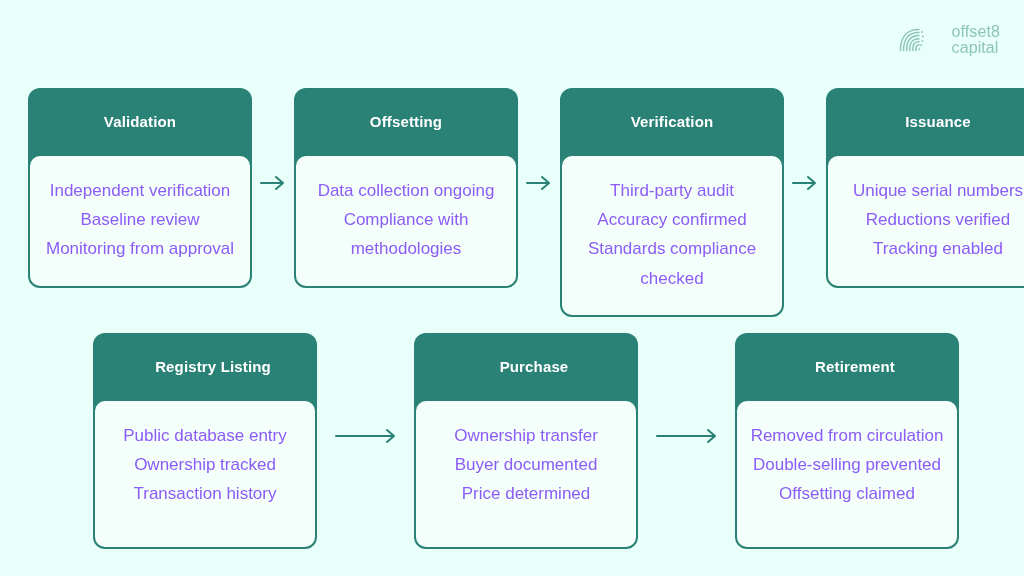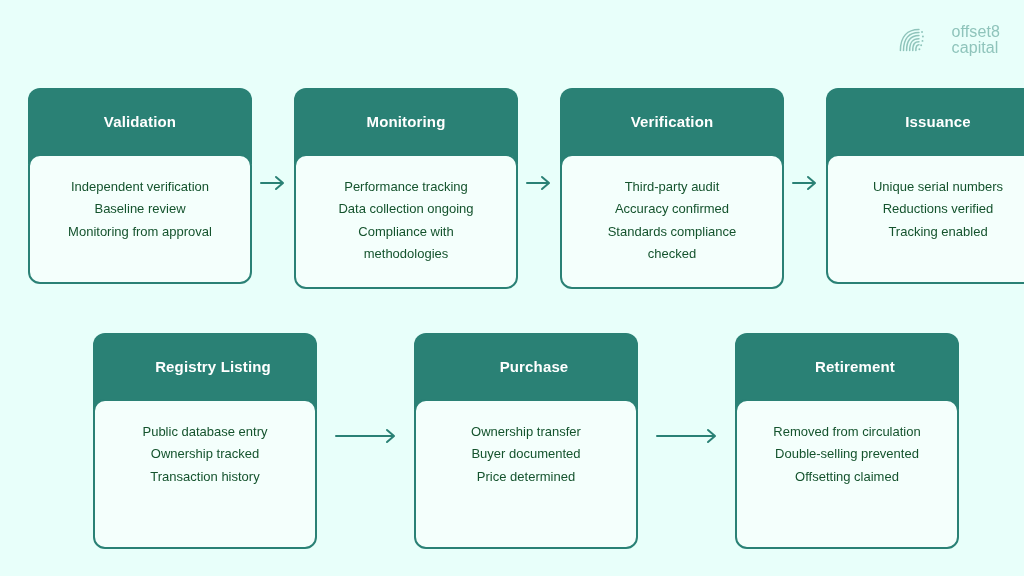--- a/index.html
+++ b/index.html
@@ -67,22 +67,22 @@
   }
   .row-1 .card-header { min-height: 76px; }
   .row-2 .card-header { min-height: 76px; padding-left: 30px; }
 
   .card-body {
     background: #f4fffc;
     border: 2px solid #2a8175;
     border-radius: 12px;
     margin-top: -10px;
     padding: 20px 12px 22px;
-    color: #14532d;
-    font-size: 13px;
+    color: #8b5cf6;
+    font-size: 17px;
     line-height: 1.72;
     text-align: center;
     position: relative;
     z-index: 2;
   }
   .row-1 .card-body { min-height: 130px; }
   .row-2 .card-body { min-height: 150px; }
 
   .card-body .line { display: block; }
 
@@ -137,23 +137,22 @@
   </div>
 
   <div class="arrow">
     <svg viewBox="0 0 26 18" aria-hidden="true">
       <path d="M1 9 H 22" stroke="#2a8175" stroke-width="2" stroke-linecap="round" fill="none"></path>
       <path d="M16 3 L 23 9 L 16 15" stroke="#2a8175" stroke-width="2" stroke-linecap="round" stroke-linejoin="round" fill="none"></path>
     </svg>
   </div>
 
   <div class="card">
-    <div class="card-header">Monitoring</div>
-    <div class="card-body">
-      <span class="line">Performance tracking</span>
+    <div class="card-header">Offsetting</div>
+    <div class="card-body">
       <span class="line">Data collection ongoing</span>
       <span class="line">Compliance with</span>
       <span class="line">methodologies</span>
     </div>
   </div>
 
   <div class="arrow">
     <svg viewBox="0 0 26 18" aria-hidden="true">
       <path d="M1 9 H 22" stroke="#2a8175" stroke-width="2" stroke-linecap="round" fill="none"></path>
       <path d="M16 3 L 23 9 L 16 15" stroke="#2a8175" stroke-width="2" stroke-linecap="round" stroke-linejoin="round" fill="none"></path>

